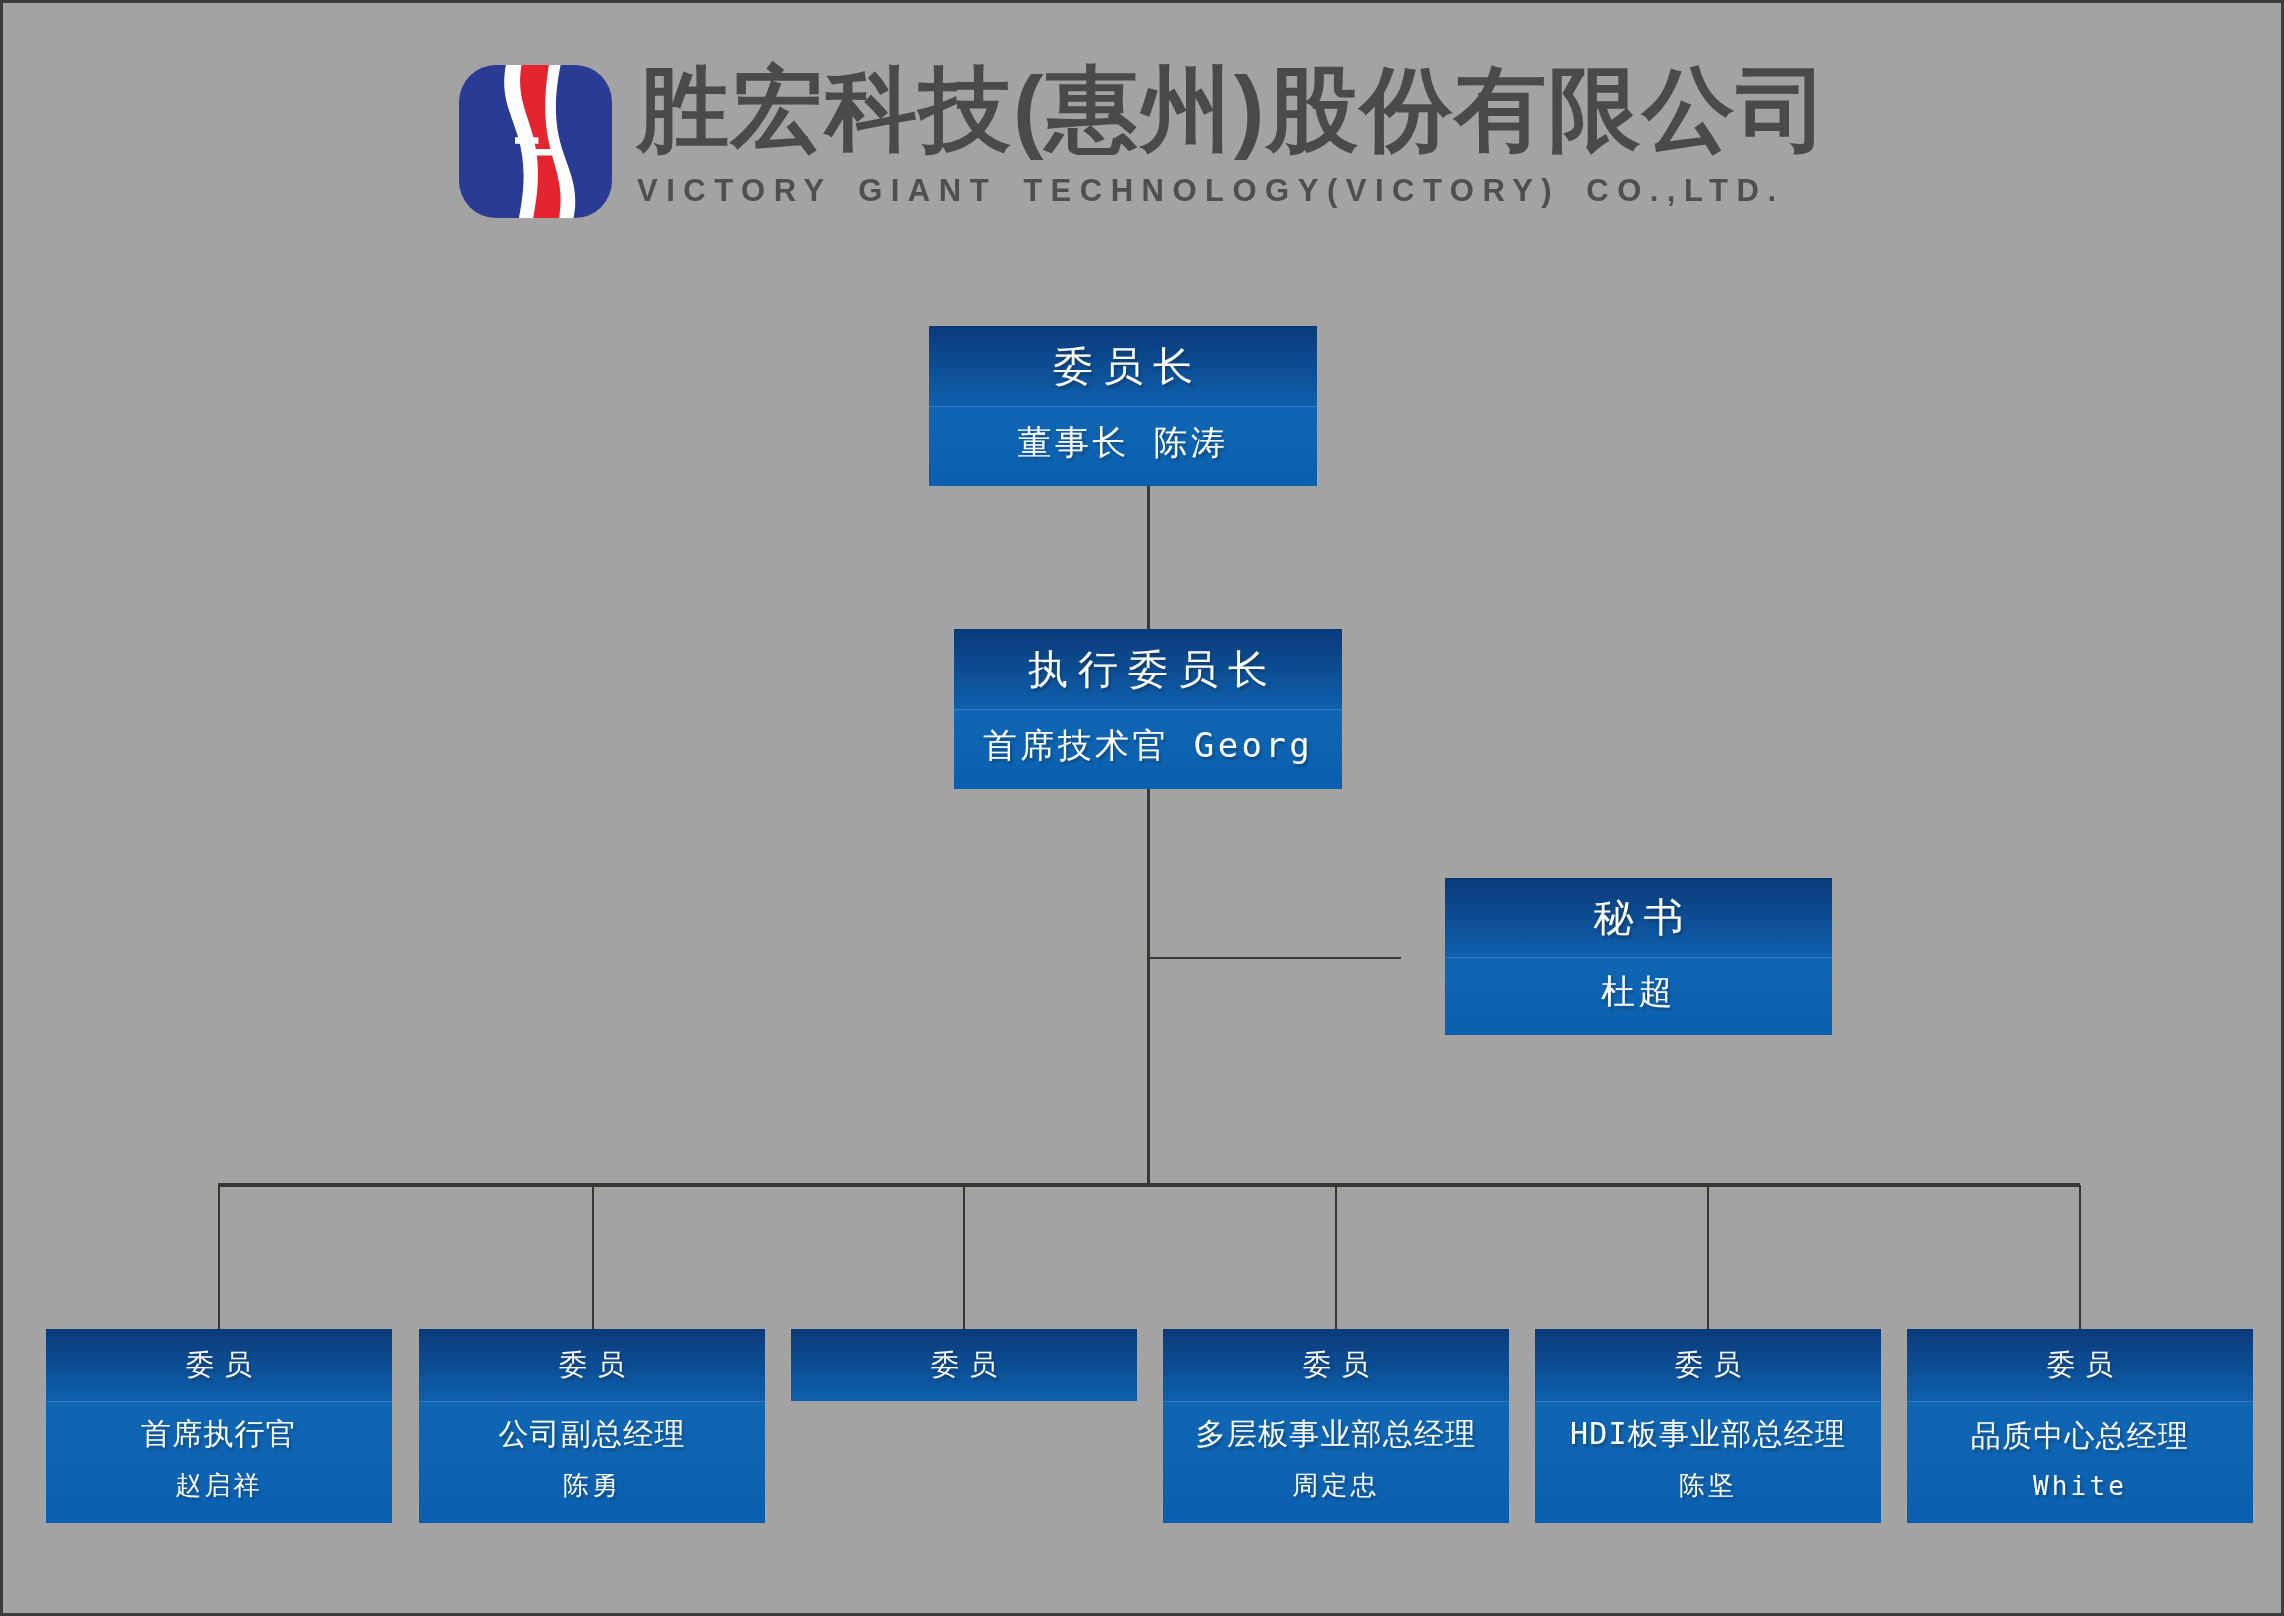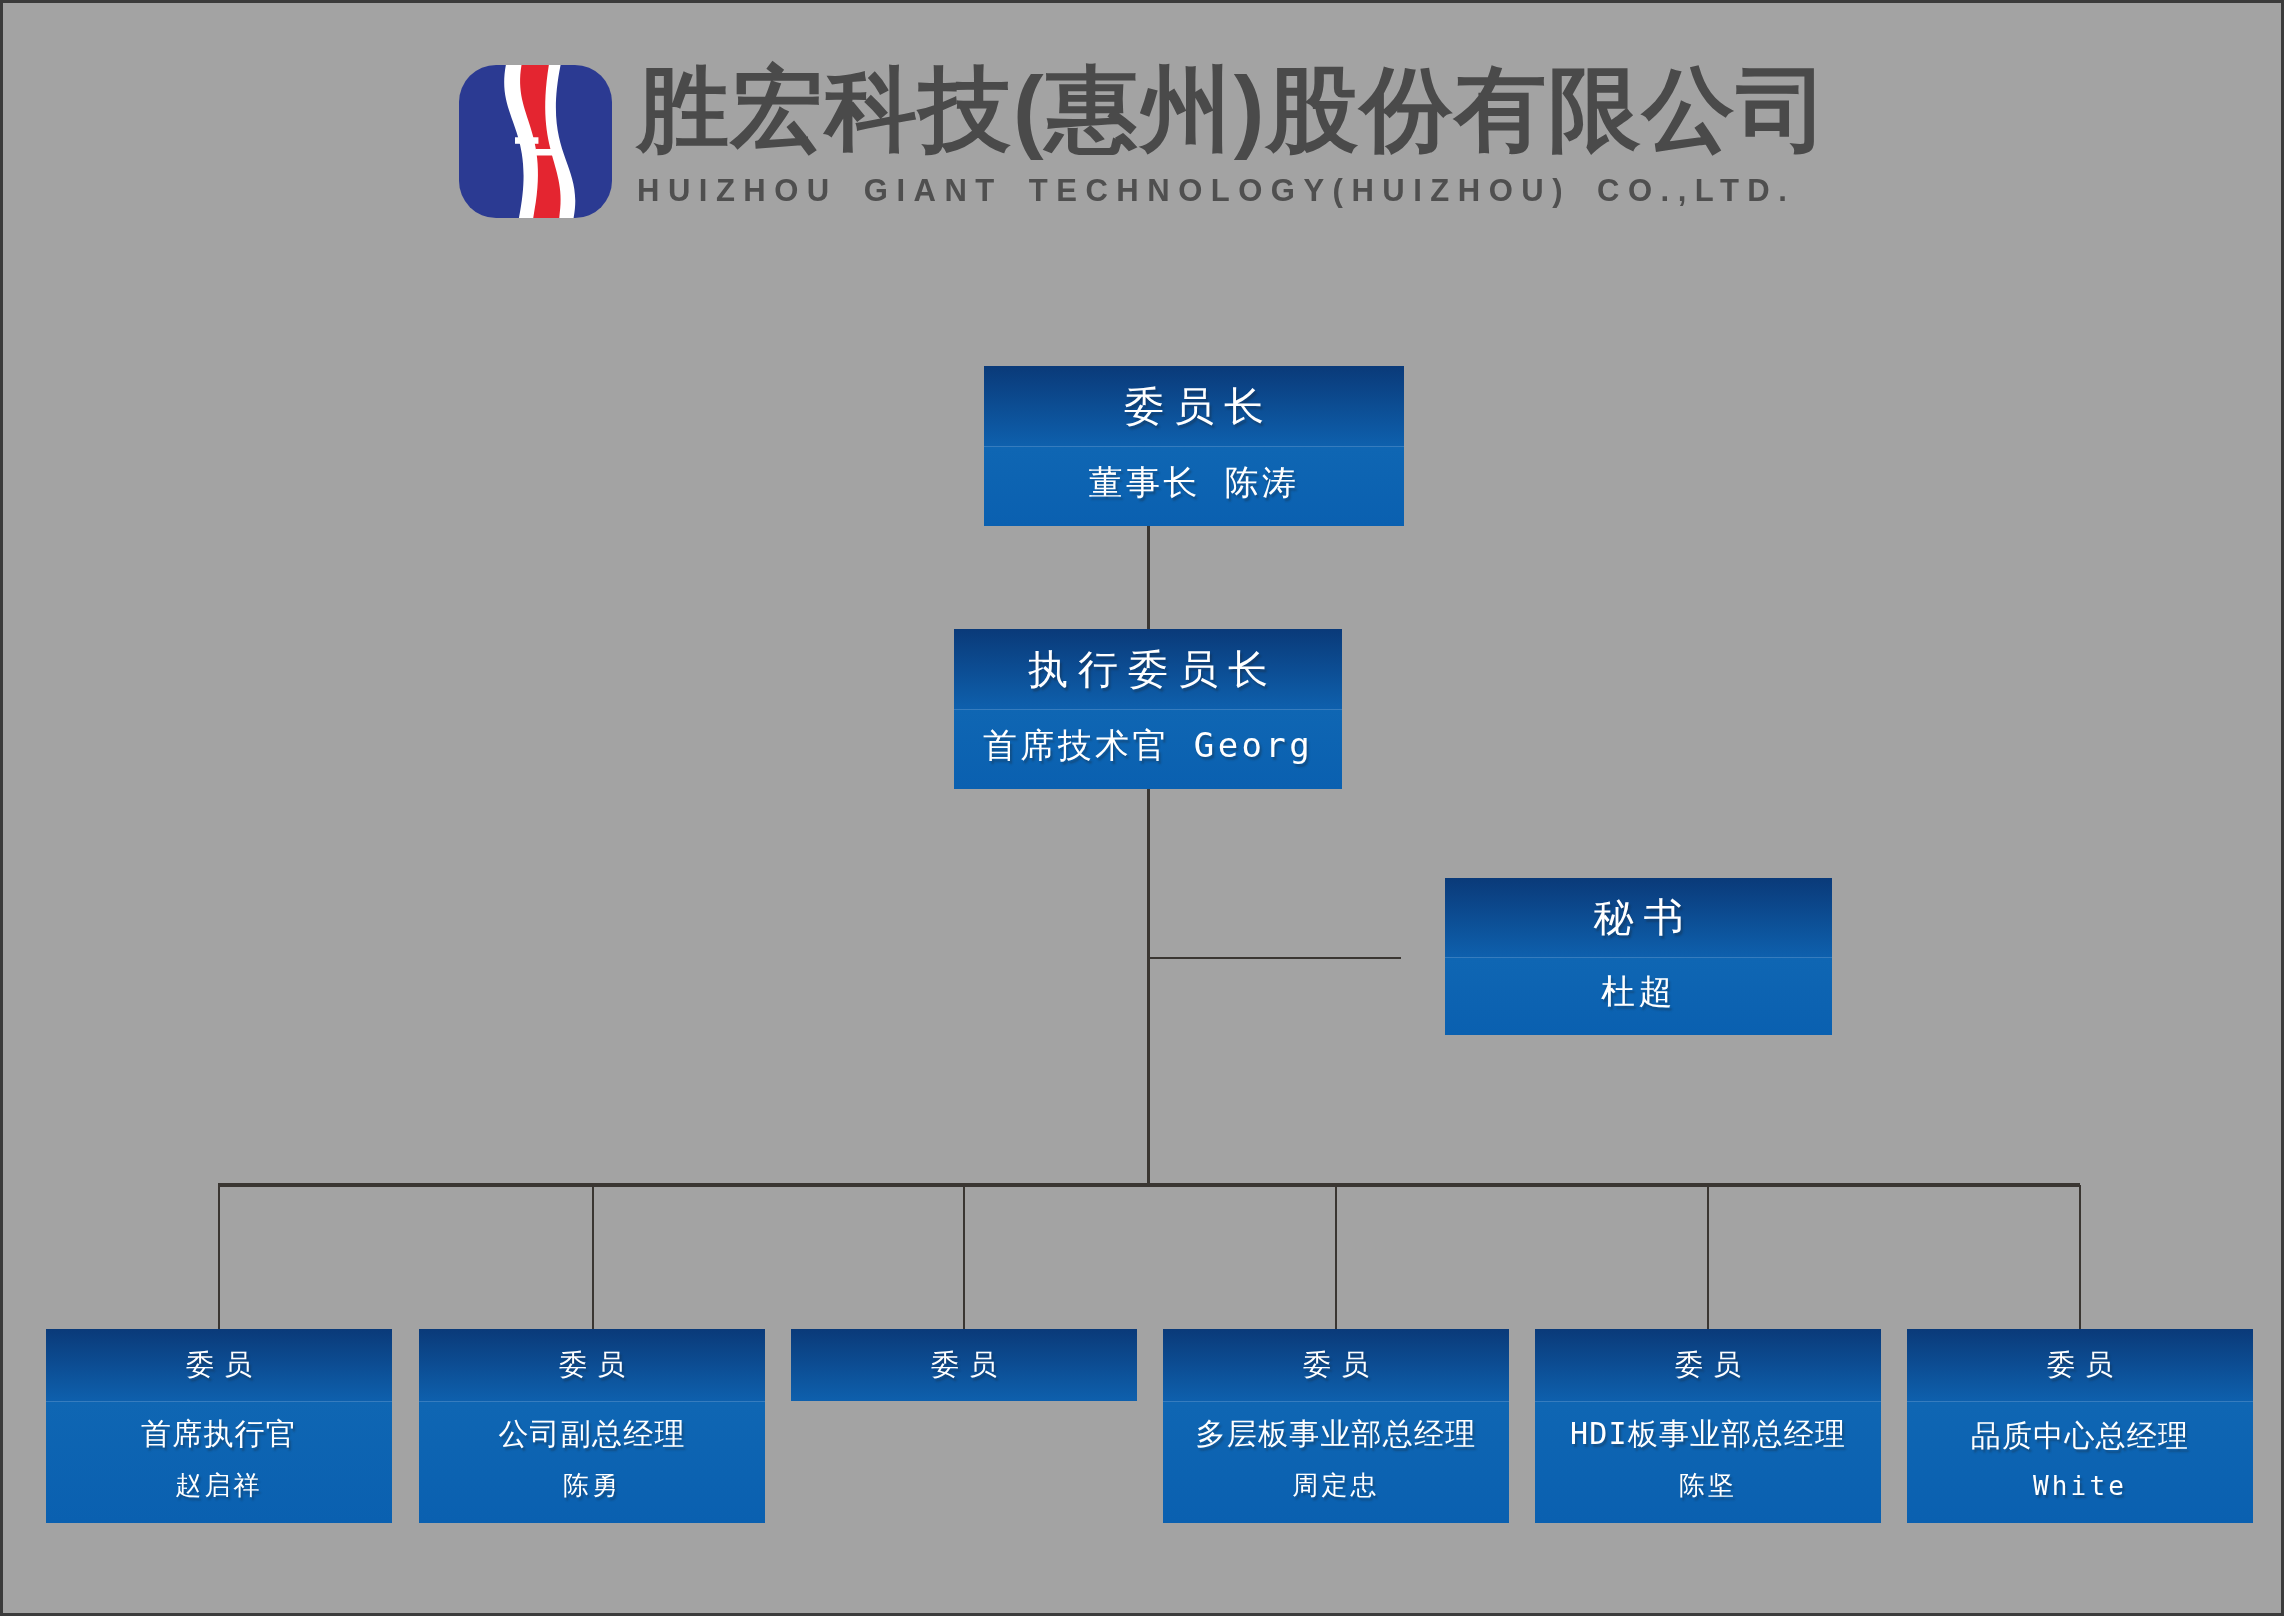--- a/index.html
+++ b/index.html
@@ -111,42 +111,42 @@
   <svg class="brand-logo" viewBox="0 0 235 235" xmlns="http://www.w3.org/2000/svg" aria-hidden="true">
     <rect x="0" y="0" width="235" height="235" rx="57" fill="#2b3a92"></rect>
     <path d="M 72,0 C 56,85 120,96 92,235 L 176,235 C 192,150 128,140 156,0 Z" fill="#ffffff"></path>
     <path d="M 96,0 C 82,82 142,98 114,235 L 154,235 C 168,152 116,138 138,0 Z" fill="#e42530"></path>
     <rect x="86" y="111" width="36" height="10" fill="#ffffff"></rect>
     <rect x="118" y="129" width="36" height="10" fill="#ffffff"></rect>
   </svg>
 
   <div class="brand-text">
     <div class="brand-cn">胜宏科技(惠州)股份有限公司</div>
-    <div class="brand-en">HUIZHOU GIANT TECHNOLOGY(HUIZHOU) CO.,LTD.</div>
+    <div class="brand-en">VICTORY GIANT TECHNOLOGY(VICTORY) CO.,LTD.</div>
   </div>
 
   <svg class="connectors" viewBox="0 0 3510 2484" xmlns="http://www.w3.org/2000/svg" aria-hidden="true" shape-rendering="crispEdges">
 
     <line x1="1760" y1="743" x2="1760" y2="962" stroke="#3a3632" stroke-width="4"></line>
 
     <line x1="1760" y1="1208" x2="1760" y2="1819" stroke="#3a3632" stroke-width="4"></line>
 
     <line x1="1758" y1="1468" x2="2148" y2="1468" stroke="#3a3632" stroke-width="4"></line>
 
     <line x1="330" y1="1817" x2="3192" y2="1817" stroke="#3a3632" stroke-width="5"></line>
 
     <line x1="332" y1="1817" x2="332" y2="2038" stroke="#3a3632" stroke-width="3.5"></line>
     <line x1="906" y1="1817" x2="906" y2="2038" stroke="#3a3632" stroke-width="3.5"></line>
     <line x1="1477" y1="1817" x2="1477" y2="2038" stroke="#3a3632" stroke-width="3.5"></line>
     <line x1="2049" y1="1817" x2="2049" y2="2038" stroke="#3a3632" stroke-width="3.5"></line>
     <line x1="2620" y1="1817" x2="2620" y2="2038" stroke="#3a3632" stroke-width="3.5"></line>
     <line x1="3192" y1="1817" x2="3192" y2="2038" stroke="#3a3632" stroke-width="3.5"></line>
   </svg>
 
-  <div class="node" style="left:981px; top:323px; width:420px; height:160px;margin-top:40px;">
+  <div class="node" style="left:926px; top:323px; width:388px; height:160px;">
     <div class="node-role">委员长</div>
     <div class="node-body">
       <div class="node-line">董事长 陈涛</div>
     </div>
   </div>
 
   <div class="node" style="left:951px; top:626px; width:388px; height:160px;">
     <div class="node-role">执行委员长</div>
     <div class="node-body">
       <div class="node-line">首席技术官 Georg</div>

